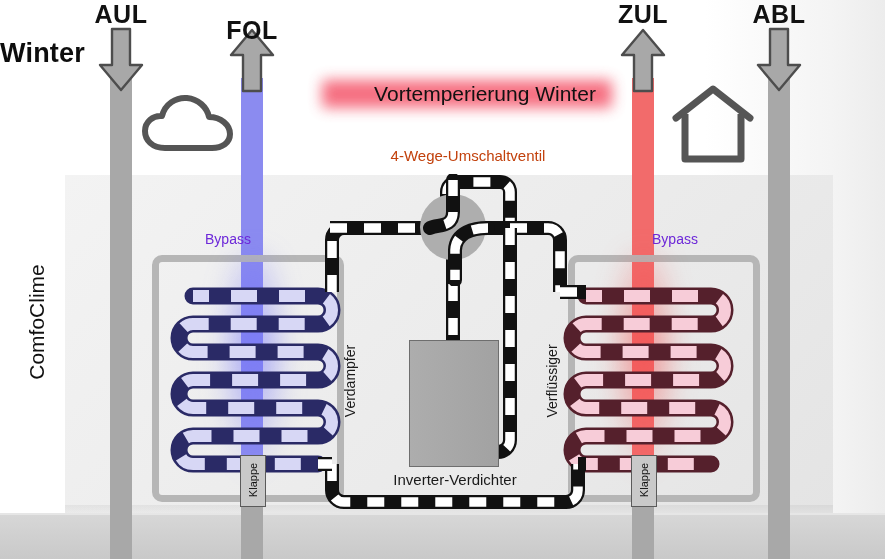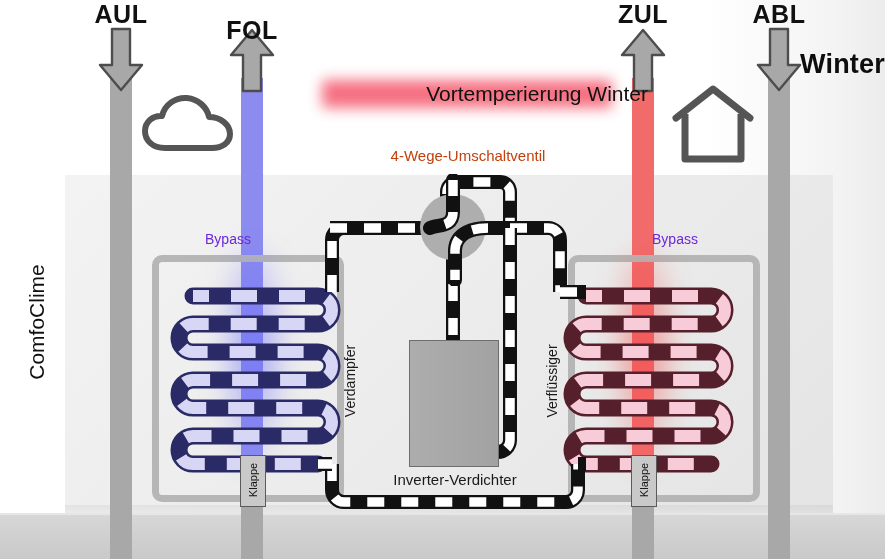--- a/index.html
+++ b/index.html
@@ -40,32 +40,32 @@
 
   
   .arrow{position:absolute;width:46px;height:66px;}
 
   
   .duct-label{
     position:absolute;font-size:25px;font-weight:700;color:#111;
     letter-spacing:.5px;text-align:center;width:90px;
   }
   .title-winter{
-    position:absolute;left:0;top:49px;width:885px;text-align:right;
+    position:absolute;left:0;top:38px;width:885px;text-align:left;
     font-size:27px;font-weight:bold;color:#0d0d0d;letter-spacing:.2px;
   }
   .subtitle-wrap{
     position:absolute;left:322px;top:78px;width:290px;height:34px;
   }
   .subtitle-glow{
     position:absolute;left:0;top:2px;width:290px;height:28px;
     background:#f4566b;border-radius:3px;filter:blur(7px);opacity:.85;
   }
   .subtitle-text{
-    position:absolute;left:0;top:0;width:326px;text-align:right;
+    position:absolute;left:0;top:0;width:326px;text-align:center;
     font-size:21px;color:#111;line-height:32px;
   }
   .valve-label{
     position:absolute;left:318px;top:147px;width:300px;text-align:center;
     font-size:15px;color:#c2410c;
   }
   .comfo{
     position:absolute;left:-58px;top:310px;width:190px;text-align:center;
     font-size:21px;color:#111;
     transform:rotate(-90deg);transform-origin:center center;

